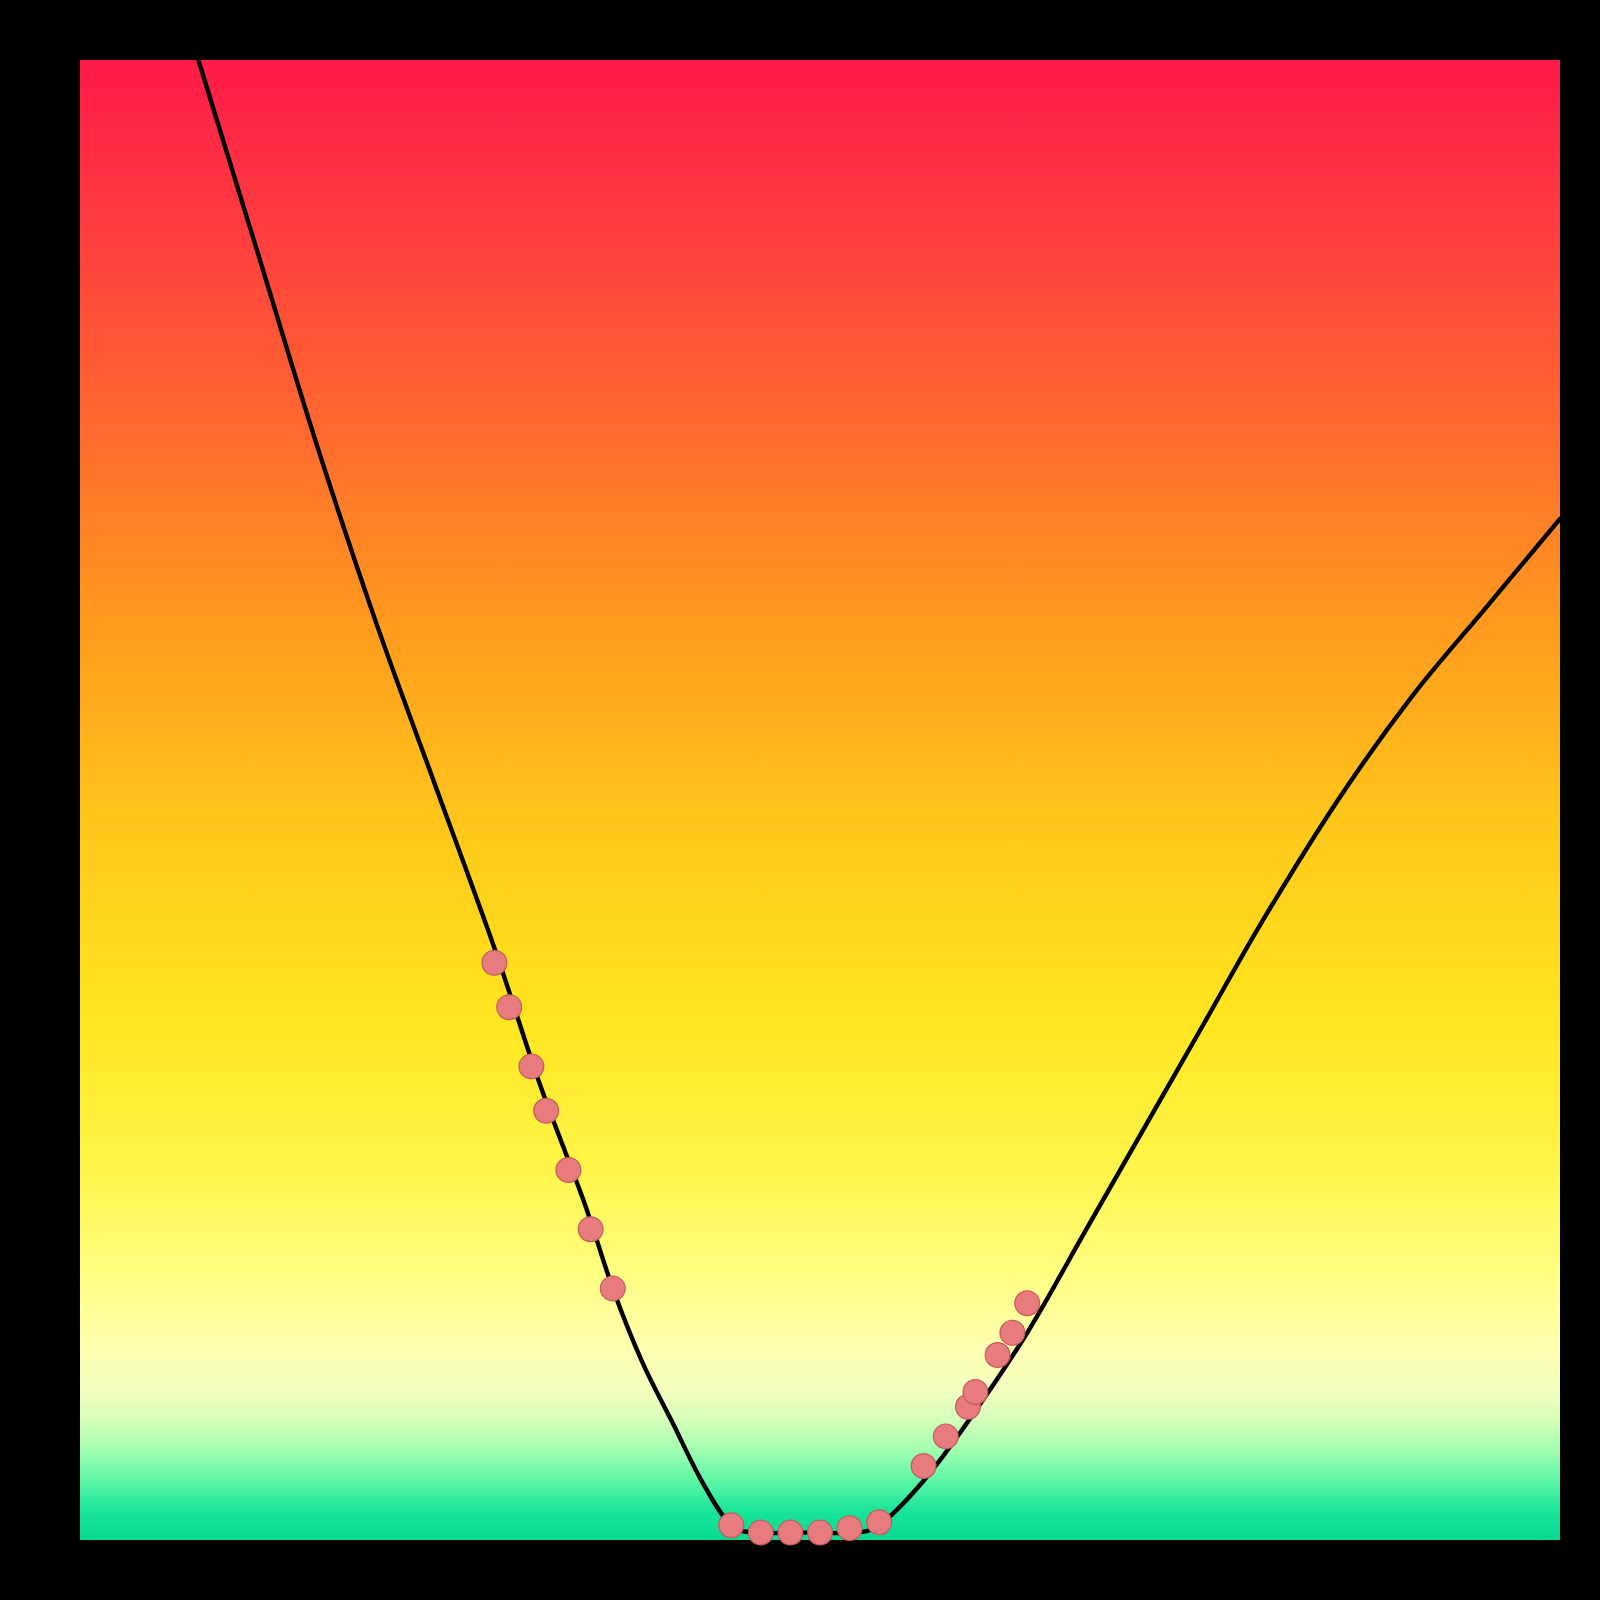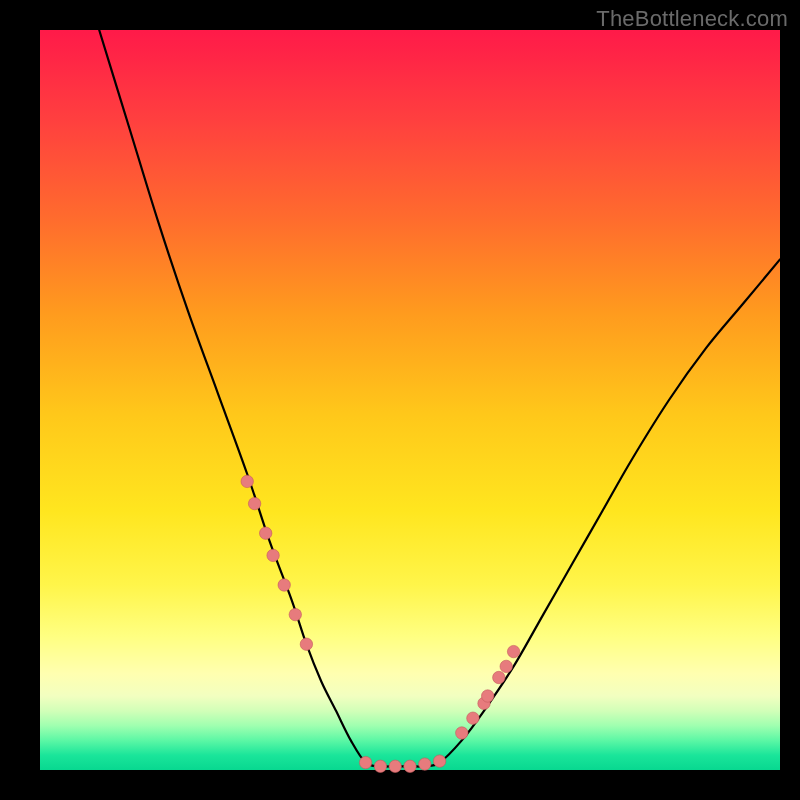--- a/index.html
+++ b/index.html
@@ -94,14 +94,13 @@
           <circle cx="421.79999999999995" cy="703" r="6.2" class="datapoint"></circle>
           <circle cx="432.9" cy="688.2" r="6.2" class="datapoint"></circle>
           <circle cx="444" cy="673.4" r="6.2" class="datapoint"></circle>
           <circle cx="447.7" cy="666" r="6.2" class="datapoint"></circle>
           <circle cx="458.8" cy="647.5" r="6.2" class="datapoint"></circle>
           <circle cx="466.2" cy="636.4" r="6.2" class="datapoint"></circle>
           <circle cx="473.6" cy="621.6" r="6.2" class="datapoint"></circle>
         </g>
     </svg>
   </div>
-  <div class="watermark">TheBottleneck.com</div>
 </div>
 
 </body></html>

